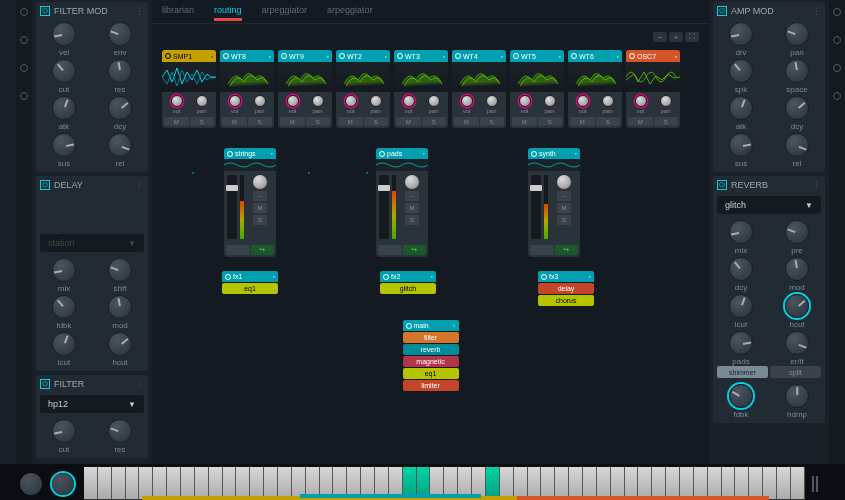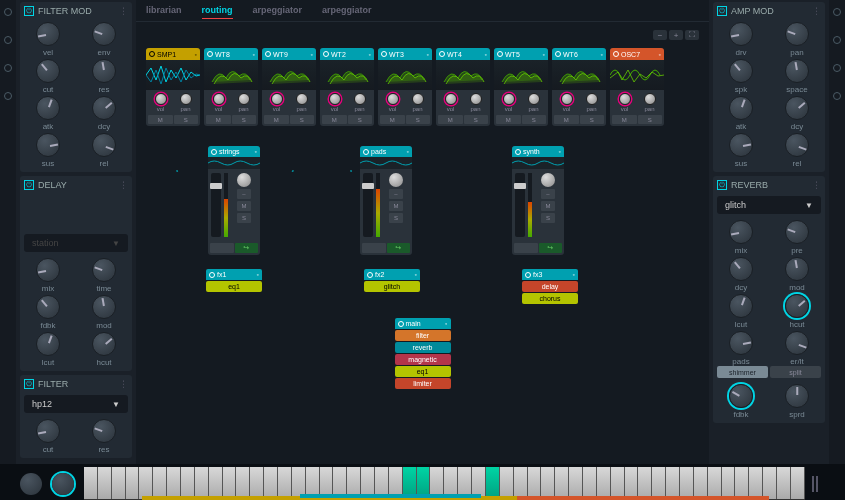--- a/index.html
+++ b/index.html
@@ -1,37 +1,37 @@
 <!DOCTYPE html>
 <html><head>
 <meta charset="utf-8">
 <style>
 * { margin: 0; padding: 0; box-sizing: border-box; font-family: Arial, sans-serif; }
 body { background: #1a2028; color: #7a8a95; width: 845px; height: 500px; overflow: hidden; font-size: 9px; }
-.app { display: flex; width: 100%; height: 100%; }
+.app { display: flex; width: 100%; height: 100%; padding-left: 16px; }
 .rail { width: 16px; background: #151a21; display: flex; flex-direction: column; align-items: center; padding-top: 8px; gap: 20px; }
 .rail-dot { width: 8px; height: 8px; border-radius: 50%; border: 1.5px solid #4a5a65; }
 .side { width: 120px; background: #1a2028; padding: 2px 4px; }
 .panel { background: #222a33; border-radius: 3px; margin-bottom: 4px; padding: 4px; }
 .panel-hdr { display: flex; align-items: center; gap: 4px; font-size: 9px; color: #9aa; margin-bottom: 6px; }
 .panel-icon { width: 10px; height: 10px; border: 1px solid #00d4e4; display: flex; align-items: center; justify-content: center; font-size: 7px; color: #00d4e4; }
 .panel-menu { margin-left: auto; color: #556; font-size: 9px; }
 .knob-grid { display: grid; grid-template-columns: 1fr 1fr; gap: 2px 8px; }
 .knob { display: flex; flex-direction: column; align-items: center; gap: 2px; }
 .knob-dial { width: 24px; height: 24px; border-radius: 50%; background: radial-gradient(circle at 35% 30%, #4a5560, #2a323a); border: 1px solid #1a1f25; position: relative; }
 .knob-dial.active { box-shadow: 0 0 0 2px #00d4e4; }
 .knob-dial::after { content: ''; position: absolute; width: 1.5px; height: 8px; background: #aab; top: 2px; left: 50%; transform-origin: 50% 10px; transform: translateX(-50%) rotate(var(--r, -100deg)); }
 .knob-lbl { font-size: 8px; color: #7a8a95; }
 .dropdown { background: #151a21; border-radius: 3px; padding: 4px 8px; display: flex; align-items: center; justify-content: space-between; font-size: 9px; color: #ccc; margin-bottom: 6px; }
 .dropdown.dim { color: #444; margin-top: 44px; }
 .dropdown-arrow { font-size: 8px; }
 .center { flex: 1; display: flex; flex-direction: column; background: #141a21; }
 .tabs { display: flex; gap: 20px; padding: 2px 10px; font-size: 9px; border-bottom: 1px solid #222a33; }
-.tab { padding: 3px 0; color: #667; cursor: pointer; font-weight: bold; }
-.tab.active { color: #00d4e4; border-bottom: 1px solid #ef4444; }
+.tab { padding: 3px 0; color: #667; cursor: pointer; }
+.tab.active { color: #00d4e4; border-bottom: 3px solid #ef4444; }
 .canvas { flex: 1; position: relative; padding: 8px 10px; overflow: hidden; }
 .canvas-tools { position: absolute; top: 8px; right: 10px; display: flex; gap: 2px; }
 .canvas-tool { width: 14px; height: 10px; background: #2a323a; border-radius: 2px; display: flex; align-items: center; justify-content: center; font-size: 8px; color: #889; }
 .osc-row { display: flex; gap: 4px; margin-top: 18px; }
 .osc { width: 54px; background: #2a323a; border-radius: 3px; overflow: hidden; }
 .osc-hdr { height: 12px; display: flex; align-items: center; padding: 0 3px; font-size: 7px; gap: 2px; }
 .osc-hdr.yellow { background: #c4a000; color: #000; }
 .osc-hdr.teal { background: #00a0b0; color: #fff; }
 .osc-hdr.orange { background: #d4552a; color: #fff; }
 .osc-pwr { width: 6px; height: 6px; border: 1px solid currentColor; border-radius: 50%; }
@@ -150,21 +150,21 @@
       <span>station</span>
       <span class="dropdown-arrow">▼</span>
     </div>
         <div class="knob-grid">
           <div class="knob">
       <div class="knob-dial " style="--r:-100deg"></div>
       <span class="knob-lbl">mix</span>
     </div>
           <div class="knob">
       <div class="knob-dial " style="--r:-70deg"></div>
-      <span class="knob-lbl">time</span>
+      <span class="knob-lbl">shft</span>
     </div>
           <div class="knob">
       <div class="knob-dial " style="--r:-40deg"></div>
       <span class="knob-lbl">fdbk</span>
     </div>
           <div class="knob">
       <div class="knob-dial " style="--r:-10deg"></div>
       <span class="knob-lbl">mod</span>
     </div>
           <div class="knob">
@@ -678,21 +678,21 @@
           <div class="small-btn active">shimmer</div>
           <div class="small-btn ">split</div>
         </div>
         <div class="knob-grid">
           <div class="knob">
         <div class="knob-dial active" style="--r:-60deg"></div>
         <span class="knob-lbl">fdbk</span>
       </div>
           <div class="knob">
         <div class="knob-dial " style="--r:0deg"></div>
-        <span class="knob-lbl">sprd</span>
+        <span class="knob-lbl">hdmp</span>
       </div>
         </div>
       </div>
     </div>
 
   <div class="rail">
     <div class="rail-dot"></div>
     <div class="rail-dot"></div>
     <div class="rail-dot"></div>
     <div class="rail-dot"></div>

